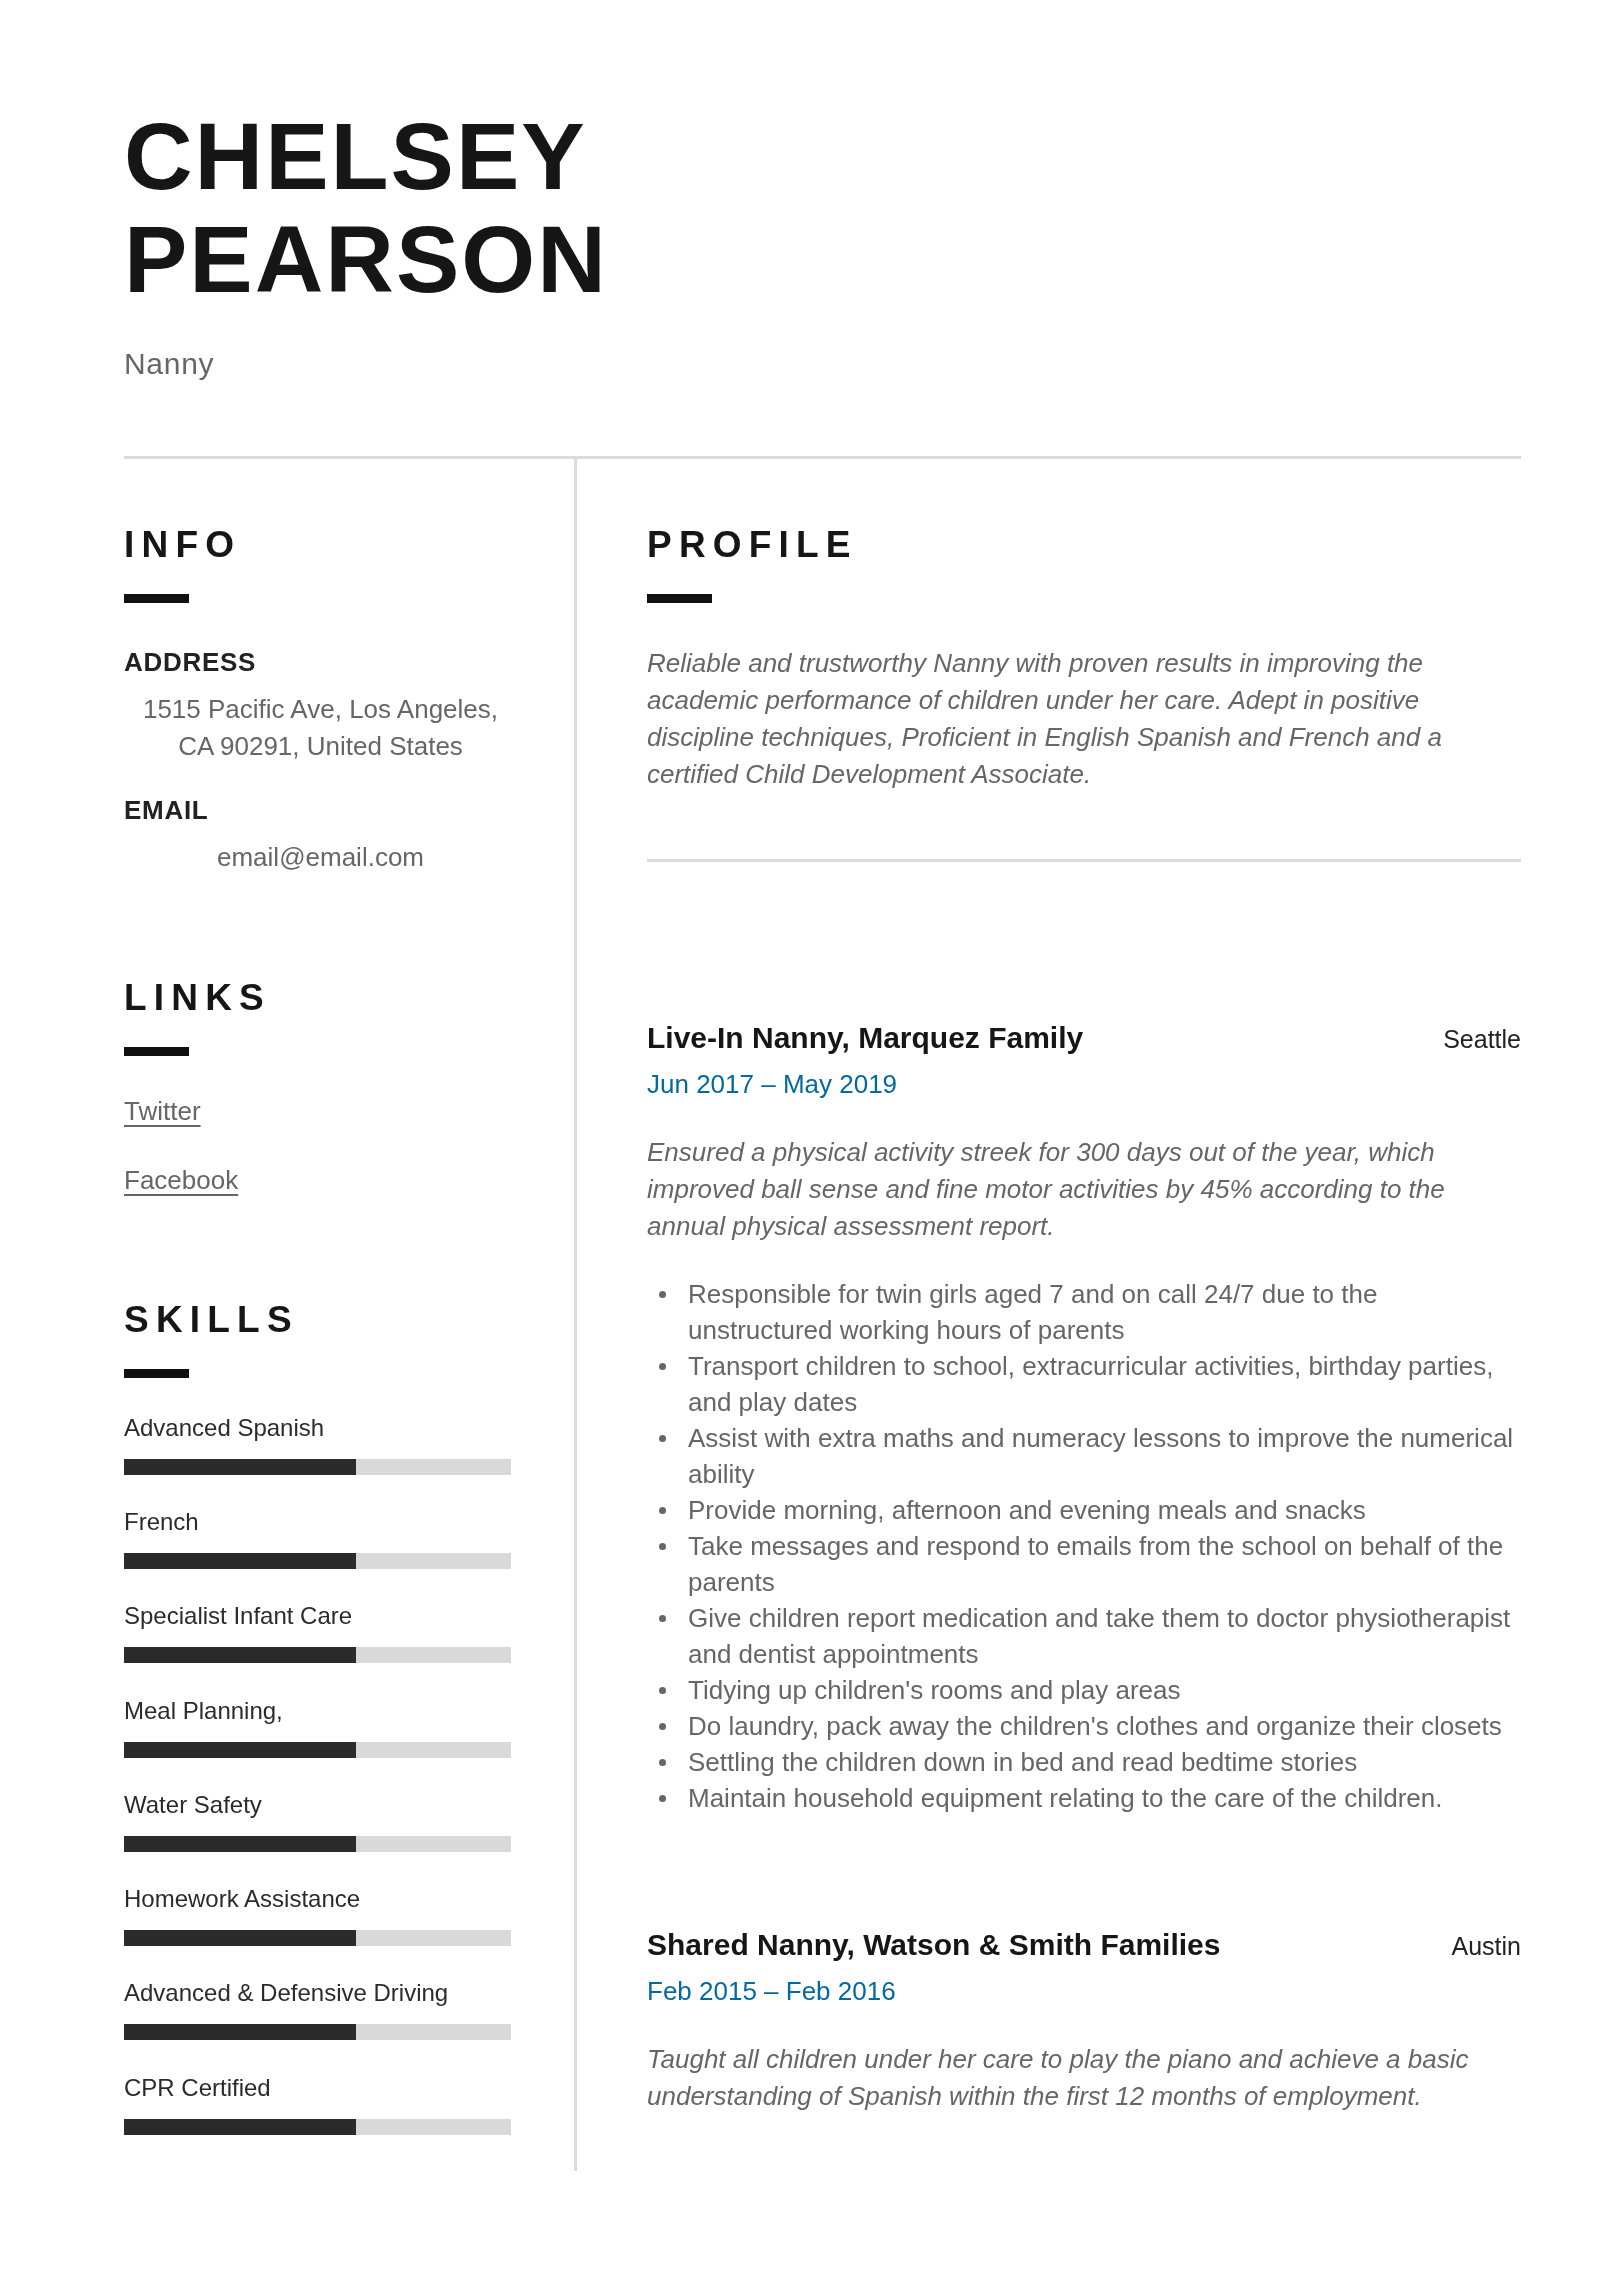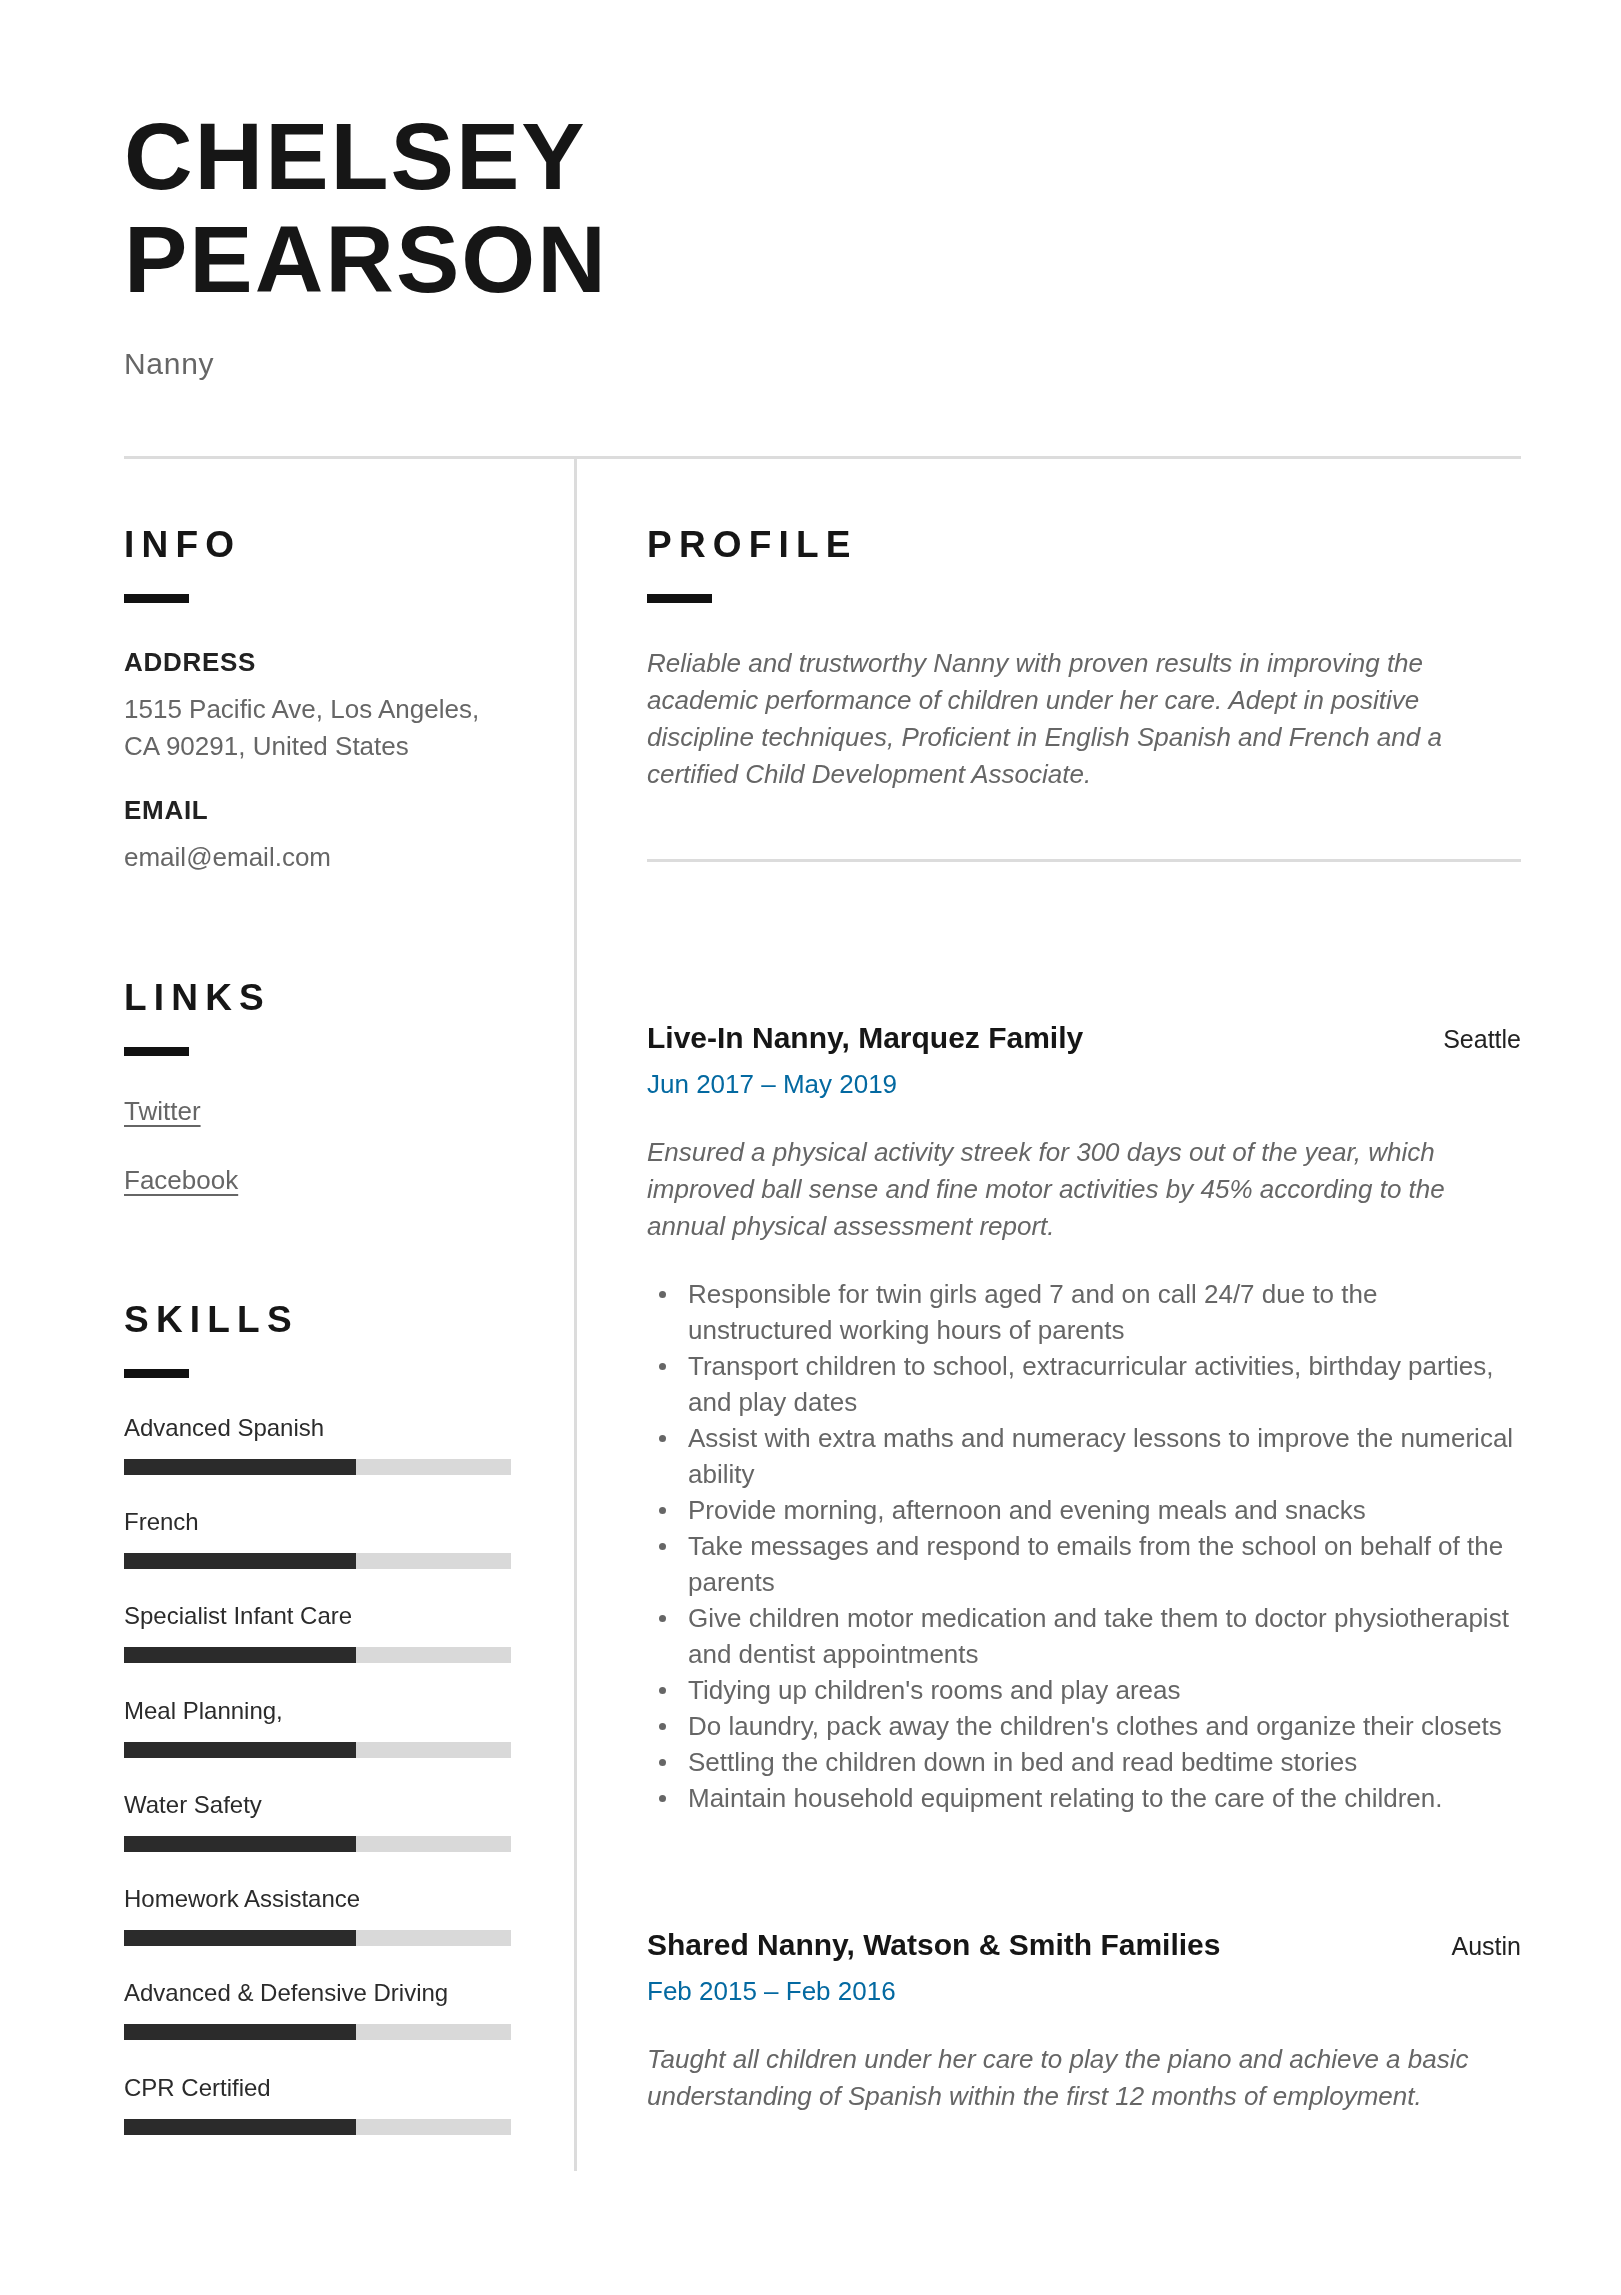--- a/index.html
+++ b/index.html
@@ -37,21 +37,21 @@
   }
   .hbar { width:65px; height:9.2px; background:#111111; margin-top:27.5px; }
   
   .lcol { left:124px; width:387px; }
   .field-label {
     position:absolute; left:124px;
     font-size:26px; font-weight:700; color:#222222; letter-spacing:0.7px;
   }
   .field-value {
     position:absolute; left:124px;
-    font-size:26px; line-height:37px; color:#666666; width:393px;
+    font-size:26px; line-height:37px; color:#666666; width:393px;text-align:center;
   }
   .link-item {
     position:absolute; left:124px;
     font-size:26px; color:#666666;
     text-decoration:underline; text-underline-offset:5.2px;
     cursor:pointer;
   }
   .skill-row { position:absolute; left:124px; width:387px; }
   .skill-label { font-size:24px; color:#2b2b2b; }
   .skill-bar { position:relative; margin-top:17px; width:387px; height:15.7px; background:#d9d9d9; }
@@ -184,21 +184,21 @@
           <span class="job-loc">Seattle</span>
         </div>
         <div class="job-dates">Jun 2017 – May 2019</div>
         <div class="job-summary">Ensured a physical activity streek for 300 days out of the year, which improved ball sense and fine motor activities by 45% according to the annual physical assessment report.</div>
         <ul class="bullets">
           <li>Responsible for twin girls aged 7 and on call 24/7 due to the unstructured working hours of parents</li>
           <li>Transport children to school, extracurricular activities, birthday parties, and play dates</li>
           <li>Assist with extra maths and numeracy lessons to improve the numerical ability</li>
           <li>Provide morning, afternoon and evening meals and snacks</li>
           <li>Take messages and respond to emails from the school on behalf of the parents</li>
-          <li>Give children motor medication and take them to doctor physiotherapist and dentist appointments</li>
+          <li>Give children report medication and take them to doctor physiotherapist and dentist appointments</li>
           <li>Tidying up children's rooms and play areas</li>
           <li>Do laundry, pack away the children's clothes and organize their closets</li>
           <li>Settling the children down in bed and read bedtime stories</li>
           <li>Maintain household equipment relating to the care of the children.</li>
         </ul>
       </div>
       <div class="job" style="top: 1928px;">
         <div class="job-head">
           <span class="job-title">Shared Nanny, Watson &amp; Smith Families</span>
           <span class="job-loc">Austin</span>

